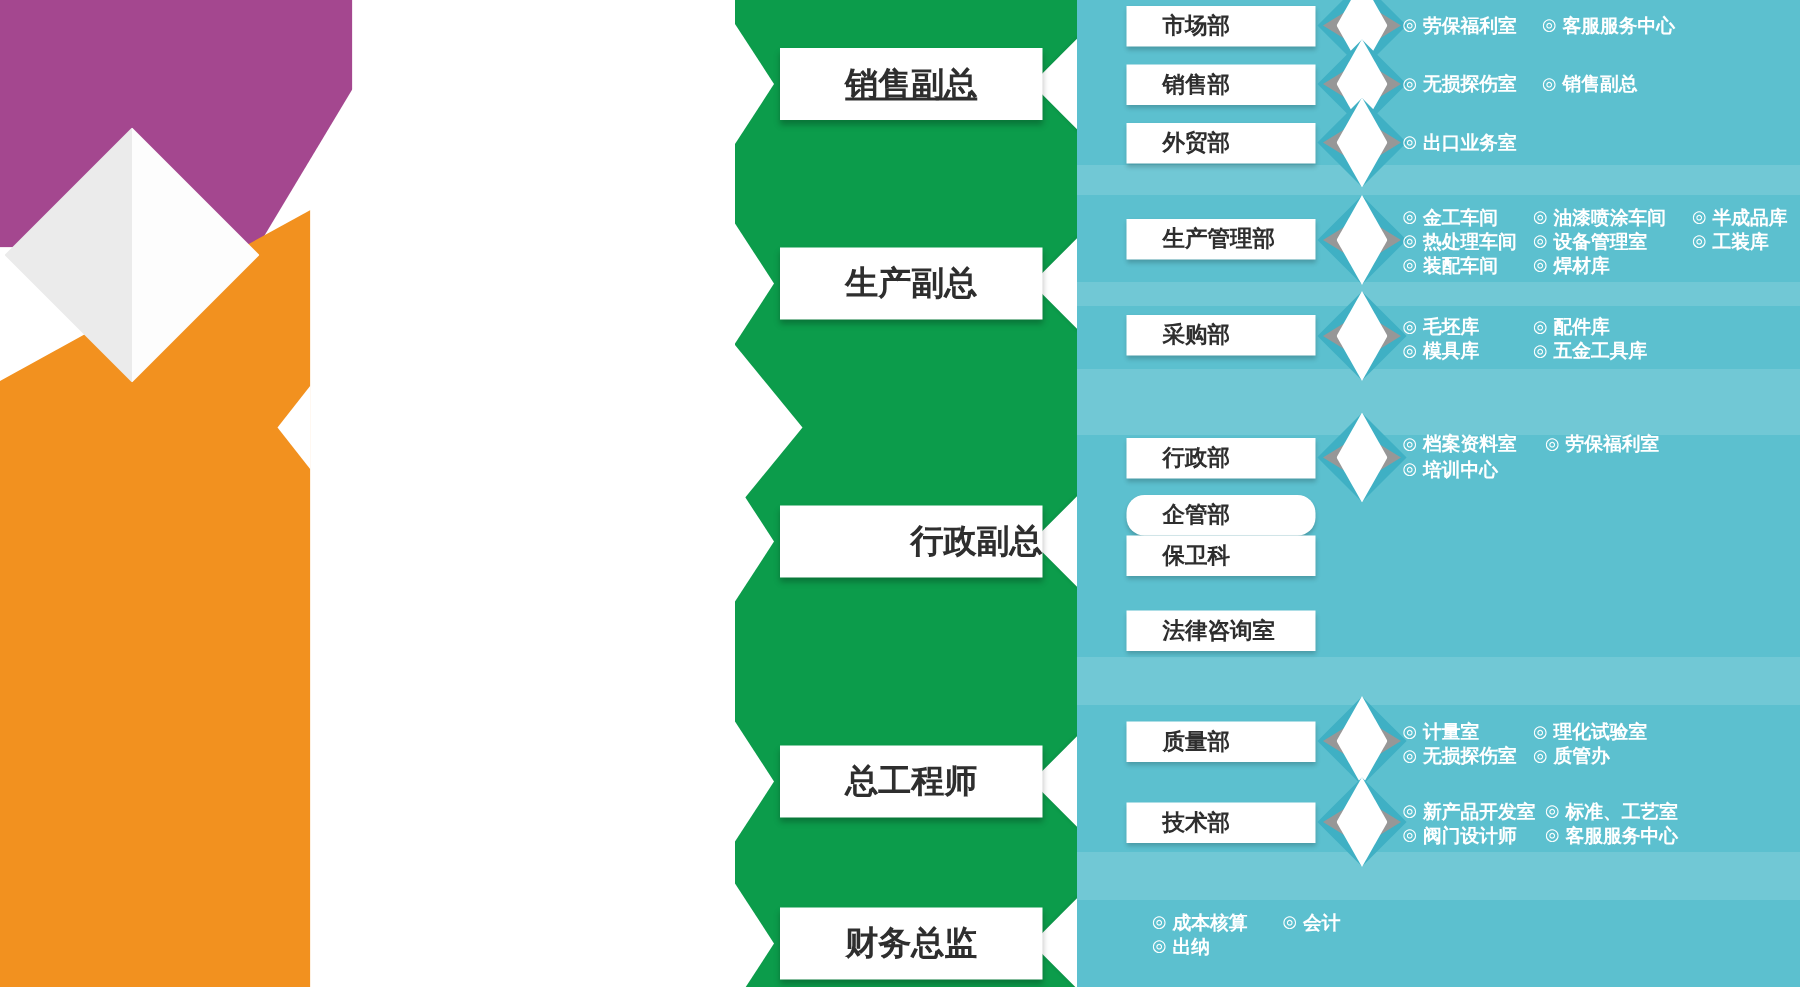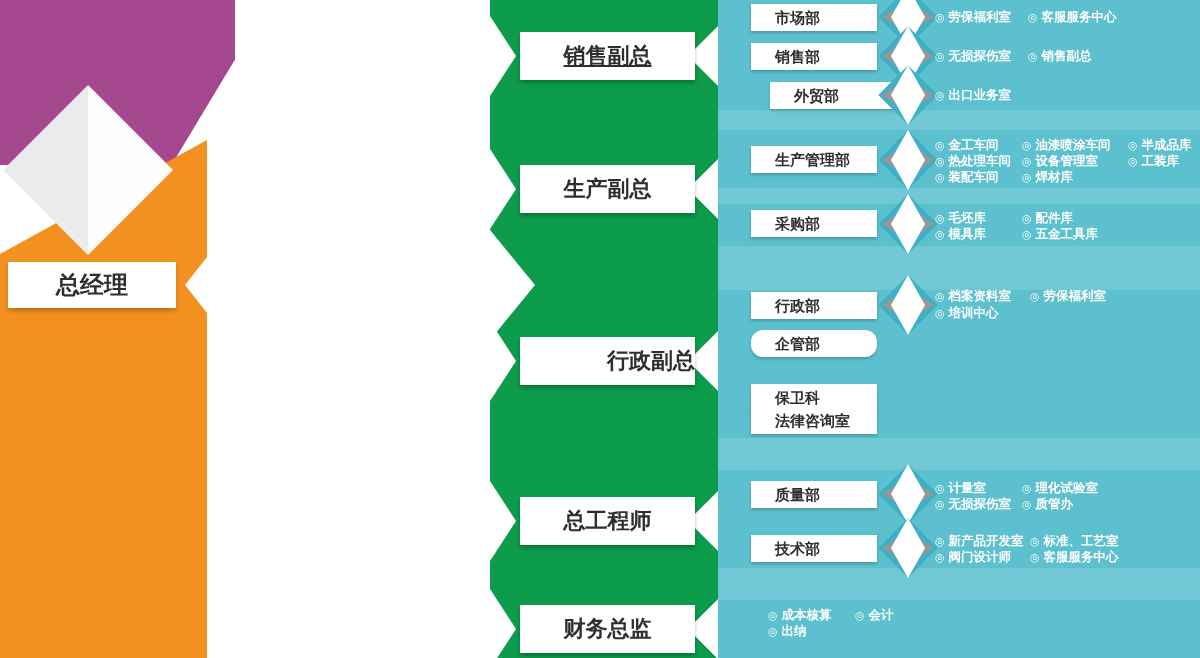--- a/index.html
+++ b/index.html
@@ -55,23 +55,20 @@
 <div class="stage">
 
   <div class="abs purple-banner"></div>
   <div class="abs orange-col"></div>
   <div class="abs big-diamond">
     <div class="half half-l"></div>
     <div class="half half-r"></div>
   </div>
   <div class="abs gm-notch"></div>
 
-  <div class="abs top-box" style="top:262px">
-    <span>总经理</span>
-  </div>
 
   <div class="abs green-col"></div>
   <div class="abs gm-arrow"></div>
 
   <div id="exec-layer">
       <div class="abs exec-notch" style="top: 16px;"></div>
       <div class="abs edge-back" style="left: 714px; top: 33px;"></div>
       <div class="abs edge-white" style="left: 697px; top: 34px;"></div>
       <div class="abs exec-box" style="top: 32px; text-decoration: underline;">
         <span>销售副总</span>
@@ -107,26 +104,26 @@
       <div class="abs band" style="top: 110px; height: 20px;"></div>
       <div class="abs band" style="top: 188px; height: 16px;"></div>
       <div class="abs band" style="top: 246px; height: 44px;"></div>
       <div class="abs band" style="top: 438px; height: 32px;"></div>
       <div class="abs band" style="top: 568px; height: 32px;"></div>
     </div>
   <div id="edge-layer"></div>
   <div id="dept-layer">
       <div class="abs dept-box" style="top: 4px;"><span>市场部</span></div>
       <div class="abs dept-box" style="top: 43px;"><span>销售部</span></div>
-      <div class="abs dept-box" style="top: 82px; margin-left: 19px;"><span>外贸部</span></div>
+      <div class="abs dept-box" style="top: 82px;"><span>外贸部</span></div>
       <div class="abs dept-box" style="top: 146px;"><span>生产管理部</span></div>
       <div class="abs dept-box" style="top: 210px;"><span>采购部</span></div>
       <div class="abs dept-box" style="top: 292px;"><span>行政部</span></div>
       <div class="abs dept-box" style="top: 330px; border-radius: 12px;"><span>企管部</span></div>
-      <div class="abs dept-box" style="top: 384px;"><span>保卫科</span></div>
+      <div class="abs dept-box" style="top: 357px;"><span>保卫科</span></div>
       <div class="abs dept-box" style="top: 407px;"><span>法律咨询室</span></div>
       <div class="abs dept-box" style="top: 481px;"><span>质量部</span></div>
       <div class="abs dept-box" style="top: 535px;"><span>技术部</span></div>
     </div>
   <div id="conn-layer">
       <div class="abs conn-back" style="left: 887px; top: -4px;"></div>
       <div class="abs conn-gray" style="left: 882px; top: 1px;"></div>
       <div class="abs conn-white" style="left: 891px; top: -13px;"></div>
       <div class="abs conn-back" style="left: 887px; top: 35px;"></div>
       <div class="abs conn-gray" style="left: 882px; top: 40px;"></div>

